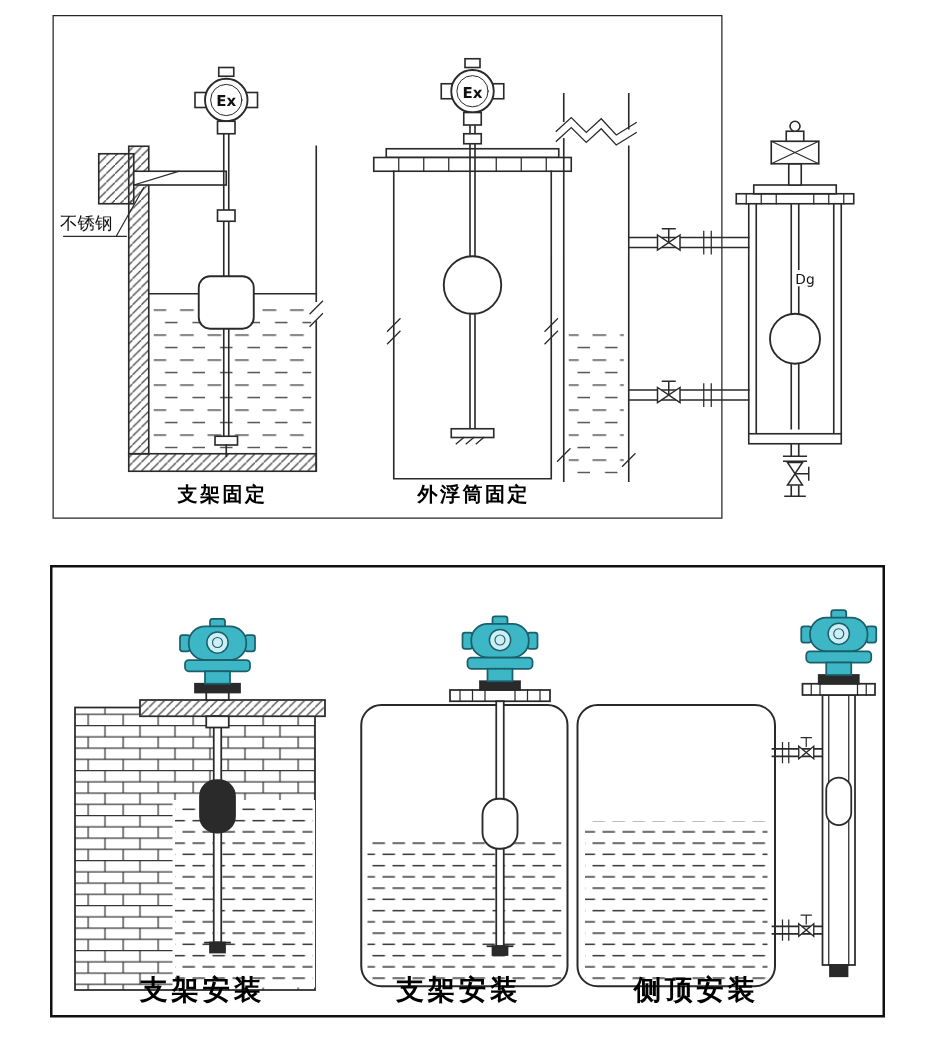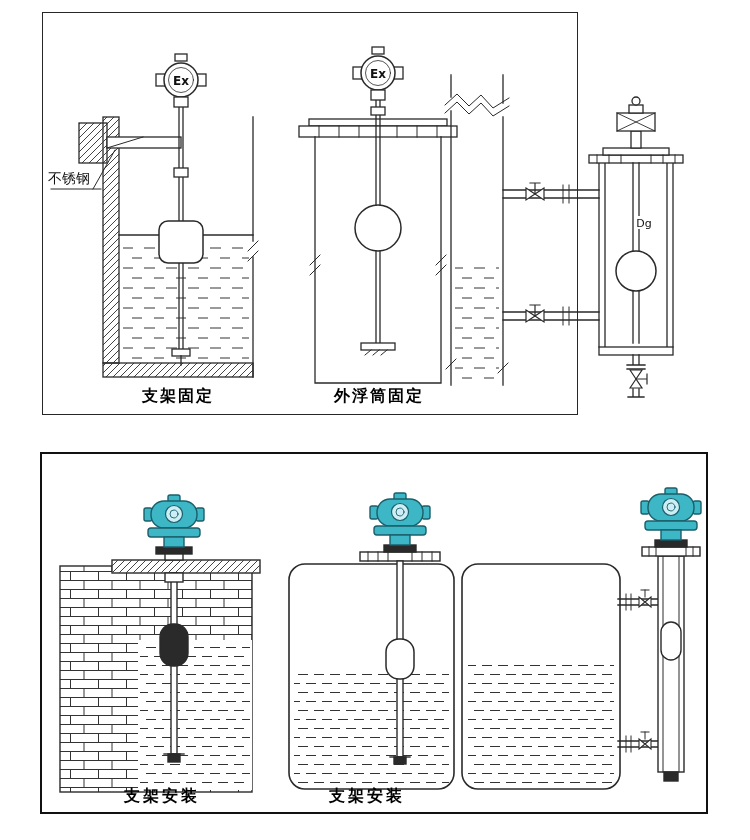--- a/index.html
+++ b/index.html
@@ -4,21 +4,21 @@
 <style>
   html,body{margin:0;padding:0;background:#fff;}
   .canvas{position:relative;width:750px;height:840px;background:#fff;
           font-family:"DejaVu Sans","Liberation Sans",sans-serif;overflow:hidden;}
   .panel{position:absolute;background:#fff;border:1px solid #262626;box-sizing:border-box;}
   #panel-top{left:42px;top:12px;width:536px;height:403px;}
   #panel-bottom{left:40px;top:452px;width:668px;height:362px;border-width:2px;border-color:#111;}
   svg.fig{position:absolute;left:0;top:0;display:block;}
   .cap{position:absolute;transform:translateX(-50%);color:#000;white-space:nowrap;}
   .cap-top{bottom:7px;font-size:16px;font-weight:600;letter-spacing:2px;}
-  .cap-bot{bottom:5px;font-size:16px;font-weight:700;letter-spacing:3px;}
+  .cap-bot{bottom:5px;font-size:22px;font-weight:700;letter-spacing:3px;}
   .tl{fill:#3db6c6;stroke:#1b5f6b;stroke-width:1.4;}
   text{font-family:"DejaVu Sans","Liberation Sans",sans-serif;}
 </style>
 </head>
 <body>
 
 <div class="canvas">
 
   <div class="panel" id="panel-top">
     <svg class="fig" width="662" height="401" viewBox="0 0 662 401">
@@ -185,15 +185,16 @@
         <rect x="622" y="318" width="14" height="9" fill="#2a2a2a"></rect>
         <rect x="600" y="93" width="58" height="9" fill="#fff"></rect>
         <path d="M607 93 V102 M614 93 V102 M644 93 V102 M651 93 V102" stroke-width="1"></path>
         <rect x="613" y="86" width="32" height="7" fill="#2a2a2a"></rect>
         <use href="#tmtr" x="629" y="38"></use>
       </g>
     </svg>
 
     <span class="cap cap-bot" style="left:120px">支架安装</span>
     <span class="cap cap-bot" style="left:325px">支架安装</span>
+    <span class="cap cap-bot" style="left:515px">侧顶安装</span>
   </div>
 
 </div>
 
 </body></html>

